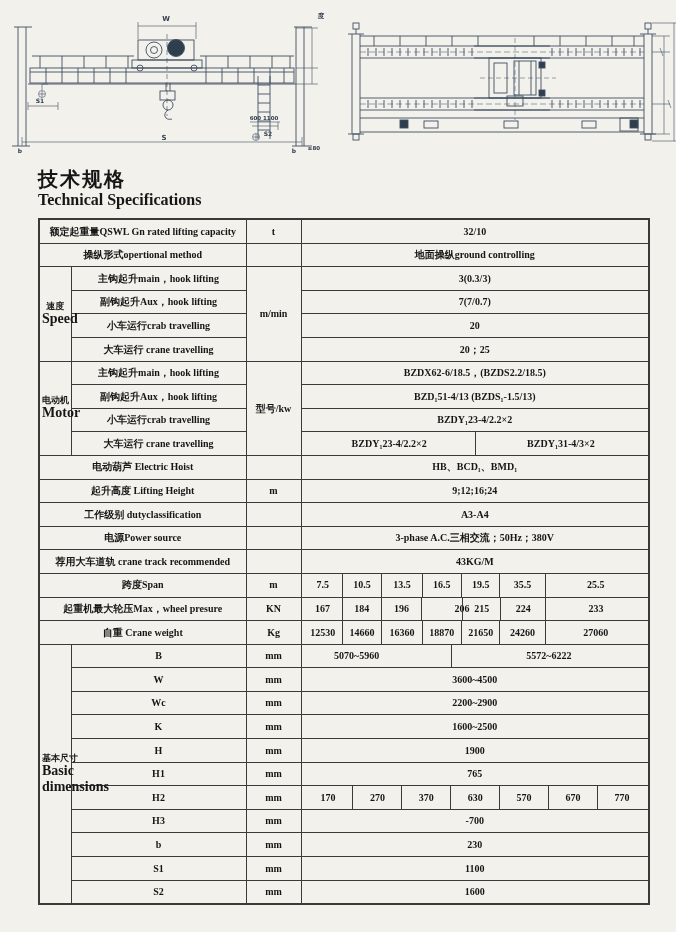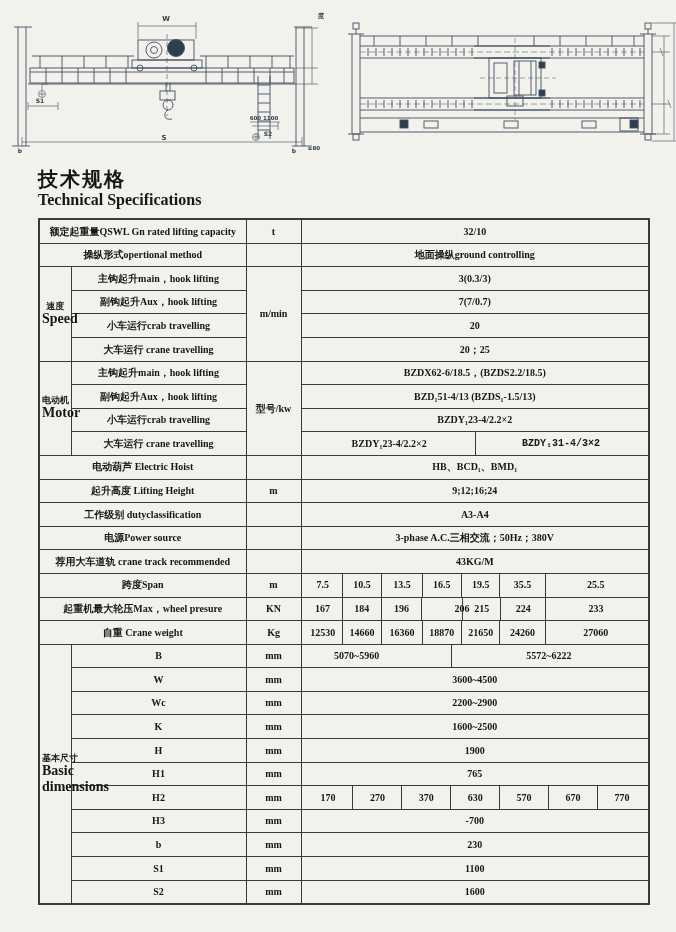--- a/index.html
+++ b/index.html
@@ -256,21 +256,21 @@
           <div class="vflex">
             <div class="vsub" style="width: 100%;">BZDY₁23-4/2.2×2</div>
           </div>
         </td>
       </tr>
       <tr>
         <td class="label-cell">大车运行 crane travelling</td>
         <td class="values-cell">
           <div class="vflex">
             <div class="vsub" style="width: 50%;">BZDY₁23-4/2.2×2</div>
-            <div class="vsub vdiv" style="width: 50%; font-family: Liberation Mono, monospace;">BZDY₁31-4/3×2</div>
+            <div class="vsub vdiv" style="width: 50%;">BZDY₁31-4/3×2</div>
           </div>
         </td>
       </tr>
       <tr>
         <td class="label-cell" colspan="2">电动葫芦 Electric Hoist</td>
         <td class="unit-cell"></td>
         <td class="values-cell">
           <div class="vflex">
             <div class="vsub" style="width: 100%;">HB、BCD₁、BMD₁</div>
           </div>

